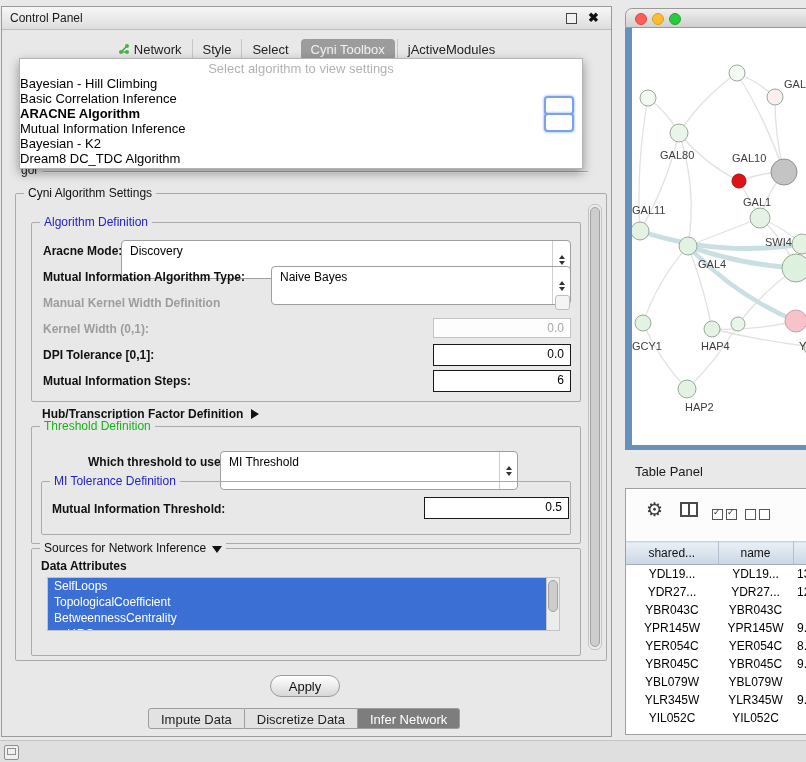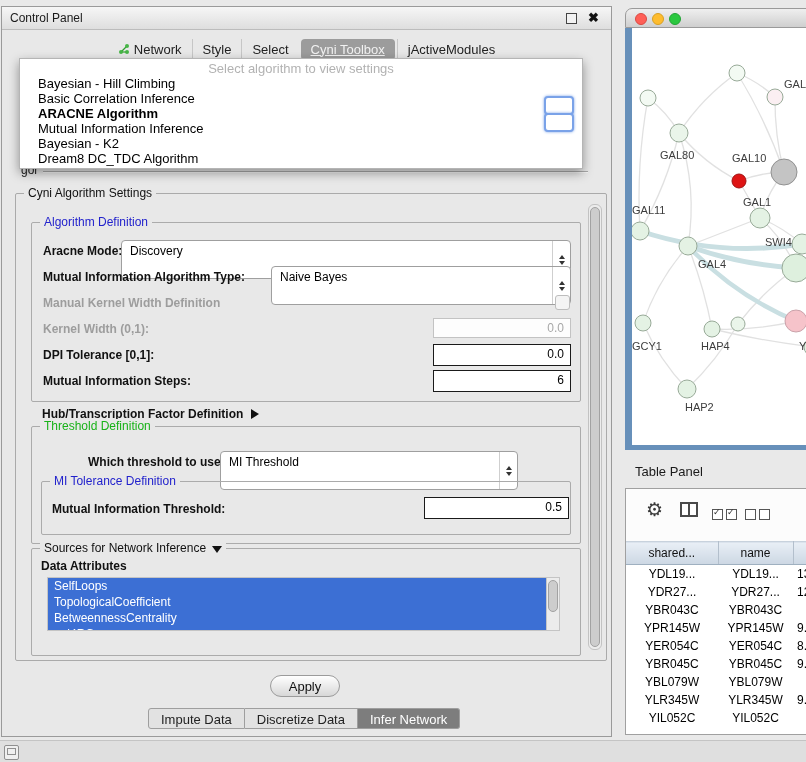--- a/index.html
+++ b/index.html
@@ -7,31 +7,31 @@
 
   
   .cpanel{position:absolute;left:1px;top:6px;width:609px;height:729px;background:#e8e8e8;border:1px solid #9a9a9a;}
   .cp-titlebar{position:absolute;left:0;top:0;right:0;height:22px;background:linear-gradient(#f6f6f6,#dedede);border-bottom:1px solid #bcbcbc;}
   .cp-title{position:absolute;left:8px;top:0;line-height:22px;font-size:12px;color:#1a1a1a;}
   .cp-float{position:absolute;right:34px;top:6px;width:9px;height:9px;border:1px solid #444;background:#f2f2f2;}
   .cp-close{position:absolute;right:12px;top:0;line-height:22px;font-size:13px;font-weight:bold;color:#111;cursor:default;}
   .cp-tabs{position:absolute;left:0;top:30px;right:0;height:24px;display:flex;justify-content:center;align-items:center;font-size:13px;color:#222;}
   .cptab{padding:3px 10px;display:inline-flex;align-items:center;gap:4px;white-space:nowrap;}
   .cptab + .cptab{border-left:1px solid #c6c6c6;}
-  .cptab.active{background:#9c9c9c;color:#f2f2f2;border-radius:4px;border-left:none;margin:0 2px;text-decoration:underline;}
+  .cptab.active{background:#9c9c9c;color:#f2f2f2;border-radius:4px;border-left:none;margin:0 2px;}
   .nicon{width:12px;height:12px;}
 
   
   .frag-text{position:absolute;left:19px;top:156px;font-size:12px;color:#222;z-index:5;}
   .frag-line{position:absolute;left:41px;top:164px;width:545px;height:1px;background:#ababab;box-shadow:0 1px 0 #f6f6f6;z-index:5;}
 
   
   .popup{position:absolute;left:17px;top:51px;width:562px;background:#fff;border:1px solid #b5b5b5;box-shadow:0 4px 10px rgba(0,0,0,.38);z-index:30;padding:2px 0;}
   .pp-ph{height:15px;line-height:15px;text-align:center;color:#b2b2b2;font-size:13px;}
-  .pp-item{height:15px;line-height:15px;padding:0 18px;font-size:13px;color:#000;}
+  .pp-item{height:15px;line-height:15px;padding:0 0;font-size:13px;color:#000;}
   .pp-item.sel{font-weight:bold;}
   .combo-frag{position:absolute;left:542px;top:89px;width:30px;height:33px;z-index:31;}
   .combo-frag .cf-top,.combo-frag .cf-bottom{position:absolute;left:0;right:0;height:15px;background:#fff;border:2px solid #7aa2e8;border-radius:4px;box-shadow:0 0 3px #7aa2e8;}
   .combo-frag .cf-top{top:0;} .combo-frag .cf-bottom{top:17px;}
 
   
   .settings{position:absolute;left:13px;top:186px;width:590px;height:466px;border:1px solid #aaa;border-radius:2px;}
   .legend{position:absolute;top:-8px;left:8px;background:#e8e8e8;padding:0 4px;font-size:12px;color:#111;white-space:nowrap;z-index:2;}
   .legend.blue{color:#2222cc;}
   .legend.green{color:#18b218;}

